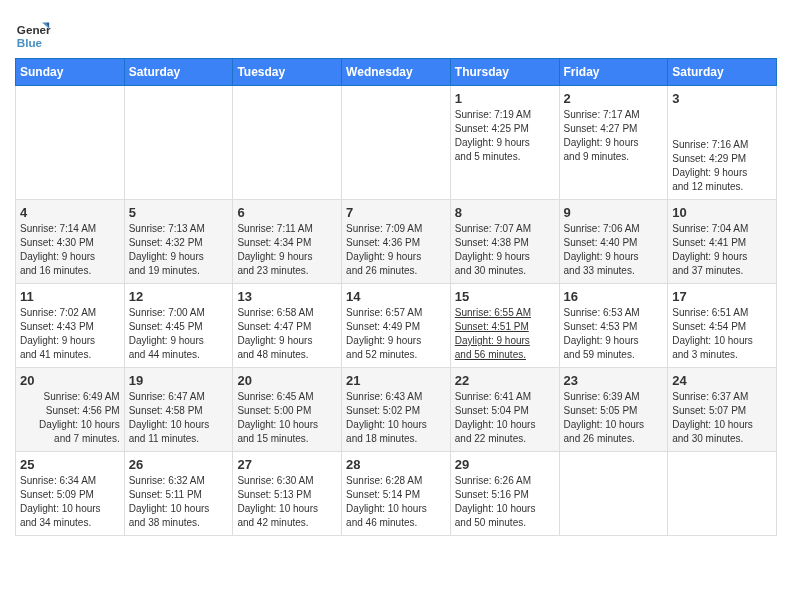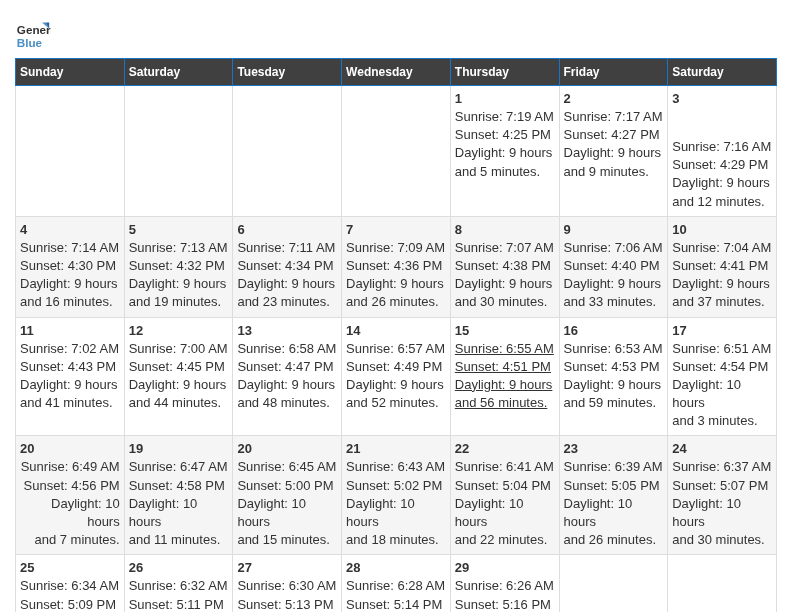--- a/index.html
+++ b/index.html
@@ -37,21 +37,21 @@
     .subtitle {
       font-size: 15px;
       color: #333;
     }
     table {
       width: 100%;
       border-collapse: collapse;
       table-layout: fixed;
     }
     thead tr {
-      background-color: #404040;
+      background-color: #3b82f6;
       margin-left: 11px;
     }
     thead th {
       color: #fff;
       font-size: 12px;
       font-weight: bold;
       padding: 6px 4px;
       text-align: left;
       border: 1px solid #1a73c4;
     }
@@ -69,21 +69,21 @@
       color: #333;
       height: 80px;
     }
     .day-num {
       font-size: 13px;
       font-weight: bold;
       display: block;
       margin-bottom: 2px;
     }
     .cell-info {
-      font-size: 13px;
+      font-size: 10px;
       line-height: 1.4;
       color: #333;
     }
   </style>
 </head>
 <body>
 
 <div class="header-section">
   <div class="logo">
     <svg class="logo-icon" viewBox="0 0 40 40">

